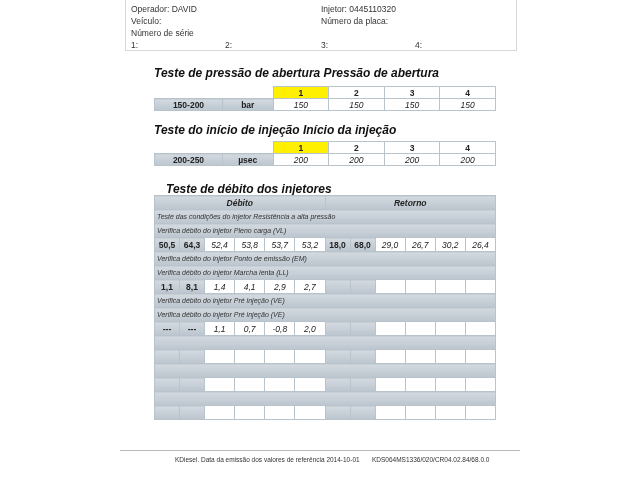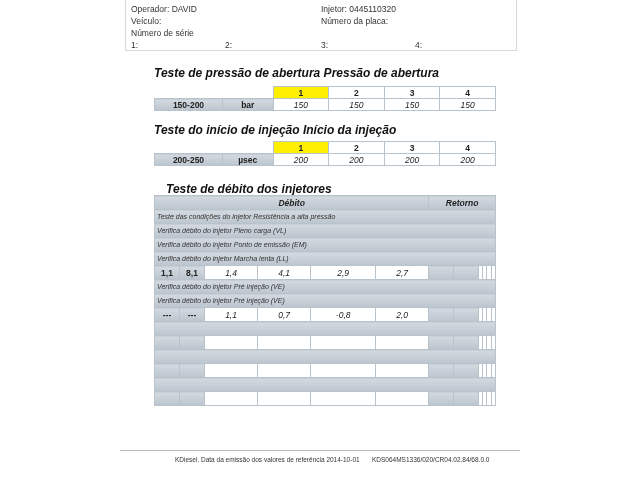--- a/index.html
+++ b/index.html
@@ -86,20 +86,34 @@
   </tr>
   </tbody>
     <tbody id="flow-body">
       <tr>
         <td class="gd lbl" colspan="12">Teste das condições do injetor Resistência a alta pressão</td>
       </tr>
       <tr>
         <td class="gd lbl" colspan="12">Verifica débito do injetor Pleno carga (VL)</td>
       </tr>
       <tr>
+        <td class="gd b" style="width:24px">50,5</td>
+        <td class="gd b" style="width:24px">64,3</td>
+        <td class="w i">52,4</td>
+        <td class="w i">53,8</td>
+        <td class="w i">53,7</td>
+        <td class="w i">53,2</td>
+        <td class="gd b" style="width:24px">18,0</td>
+        <td class="gd b" style="width:24px">68,0</td>
+        <td class="w i">29,0</td>
+        <td class="w i">26,7</td>
+        <td class="w i">30,2</td>
+        <td class="w i">26,4</td>
+      </tr>
+      <tr>
         <td class="gd lbl" colspan="12">Verifica débito do injetor Ponto de emissão (EM)</td>
       </tr>
       <tr>
         <td class="gd lbl" colspan="12">Verifica débito do injetor Marcha lenta (LL)</td>
       </tr>
       <tr>
         <td class="gd b" style="width:24px">1,1</td>
         <td class="gd b" style="width:24px">8,1</td>
         <td class="w i">1,4</td>
         <td class="w i">4,1</td>

